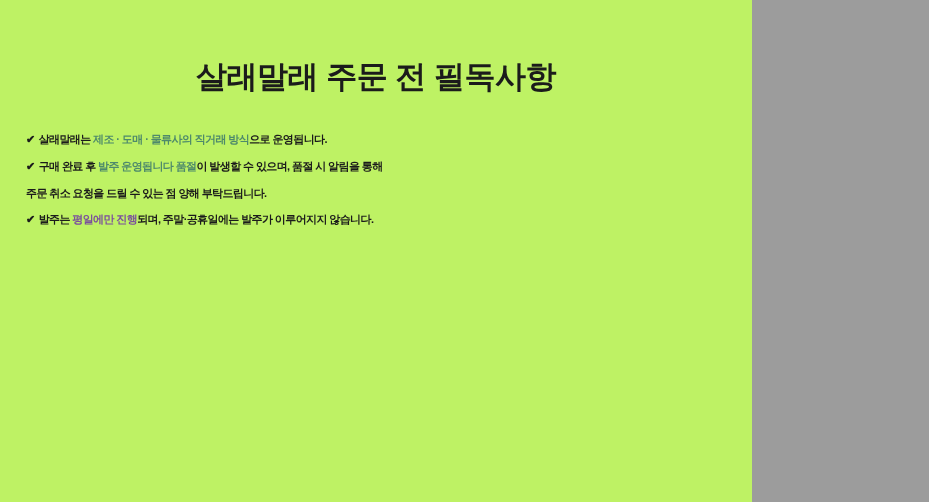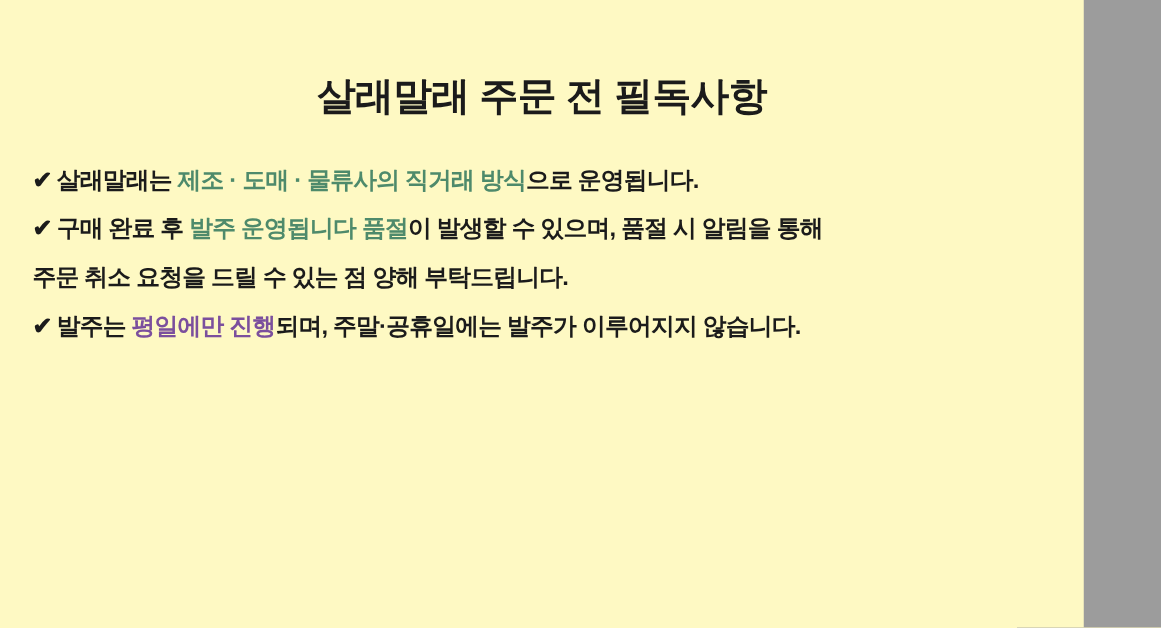--- a/index.html
+++ b/index.html
@@ -8,42 +8,42 @@
   }
   body {
     width: 929px;
     height: 502px;
     background: #9c9c9c;
     font-family: "Liberation Sans", sans-serif;
     overflow: hidden;
   }
   .notice-card {
     position: relative;
-    width: 867px;
+    width: 752px;
     height: 502px;
     box-sizing: border-box;
     padding: 0;
-    background: #fef9c3;
+    background: #bef264;
   }
   .notice-title {
     text-align: center;
     font-size: 31px;
     font-weight: bold;
     color: #1b1b1b;
     letter-spacing: -0.5px;
     padding-top: 58px;
     padding-bottom: 0;
     line-height: 1.2;
   }
   .notice-body {
     margin-top: 36px;
     padding: 0 22px 0 26px;
   }
   .line {
-    font-size: 19px;
+    font-size: 11px;
     font-weight: bold;
     color: #1b1b1b;
     letter-spacing: -0.6px;
     line-height: 1.52;
     margin: 0 0 10px 0;
     white-space: nowrap;
   }
   .check {
     display: inline-block;
     font-weight: bold;

